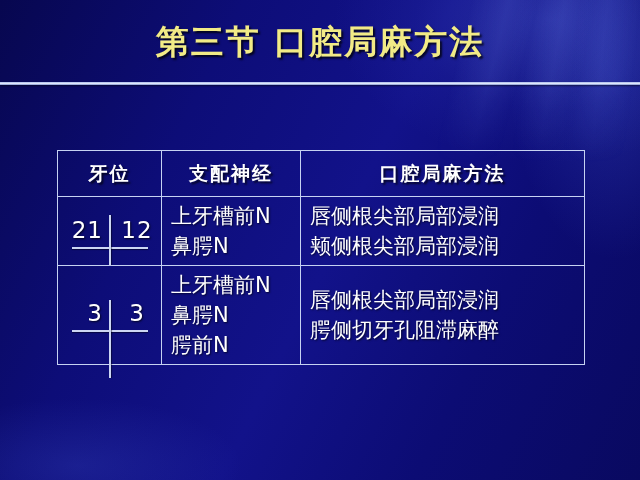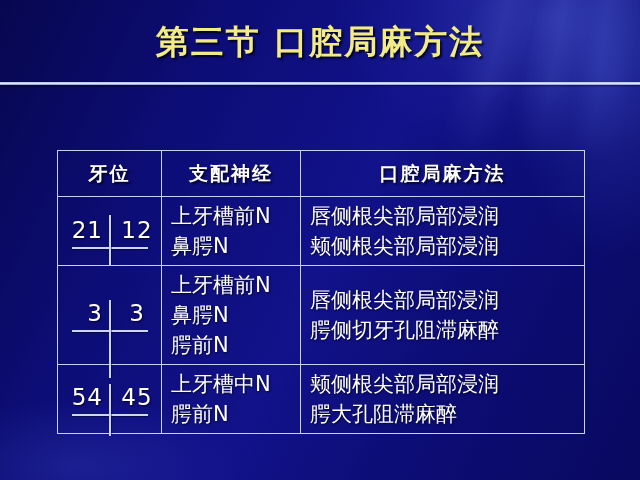--- a/index.html
+++ b/index.html
@@ -244,43 +244,17 @@
           </div>
         </td>
         <td>
           <div class="cell-text">
             <span class="ln">唇侧根尖部局部浸润</span>
             <span class="ln">腭侧切牙孔阻滞麻醉</span>
           </div>
         </td>
       </tr>
 
-      <tr class="row3">
-        <td>
-          <div class="tooth">
-            <div class="tooth-inner">
-              <div class="quad">
-                <span class="q-left">54</span>
-                <span class="q-right">45</span>
-              </div>
-              <div class="hbar"></div>
-              <div class="vbar"></div>
-            </div>
-          </div>
-        </td>
-        <td>
-          <div class="cell-text">
-            <span class="ln">上牙槽中N</span>
-            <span class="ln">腭前N</span>
-          </div>
-        </td>
-        <td>
-          <div class="cell-text">
-            <span class="ln">颊侧根尖部局部浸润</span>
-            <span class="ln">腭大孔阻滞麻醉</span>
-          </div>
-        </td>
-      </tr>
 
     </tbody>
   </table>
 
 </div>
 
 </body></html>

